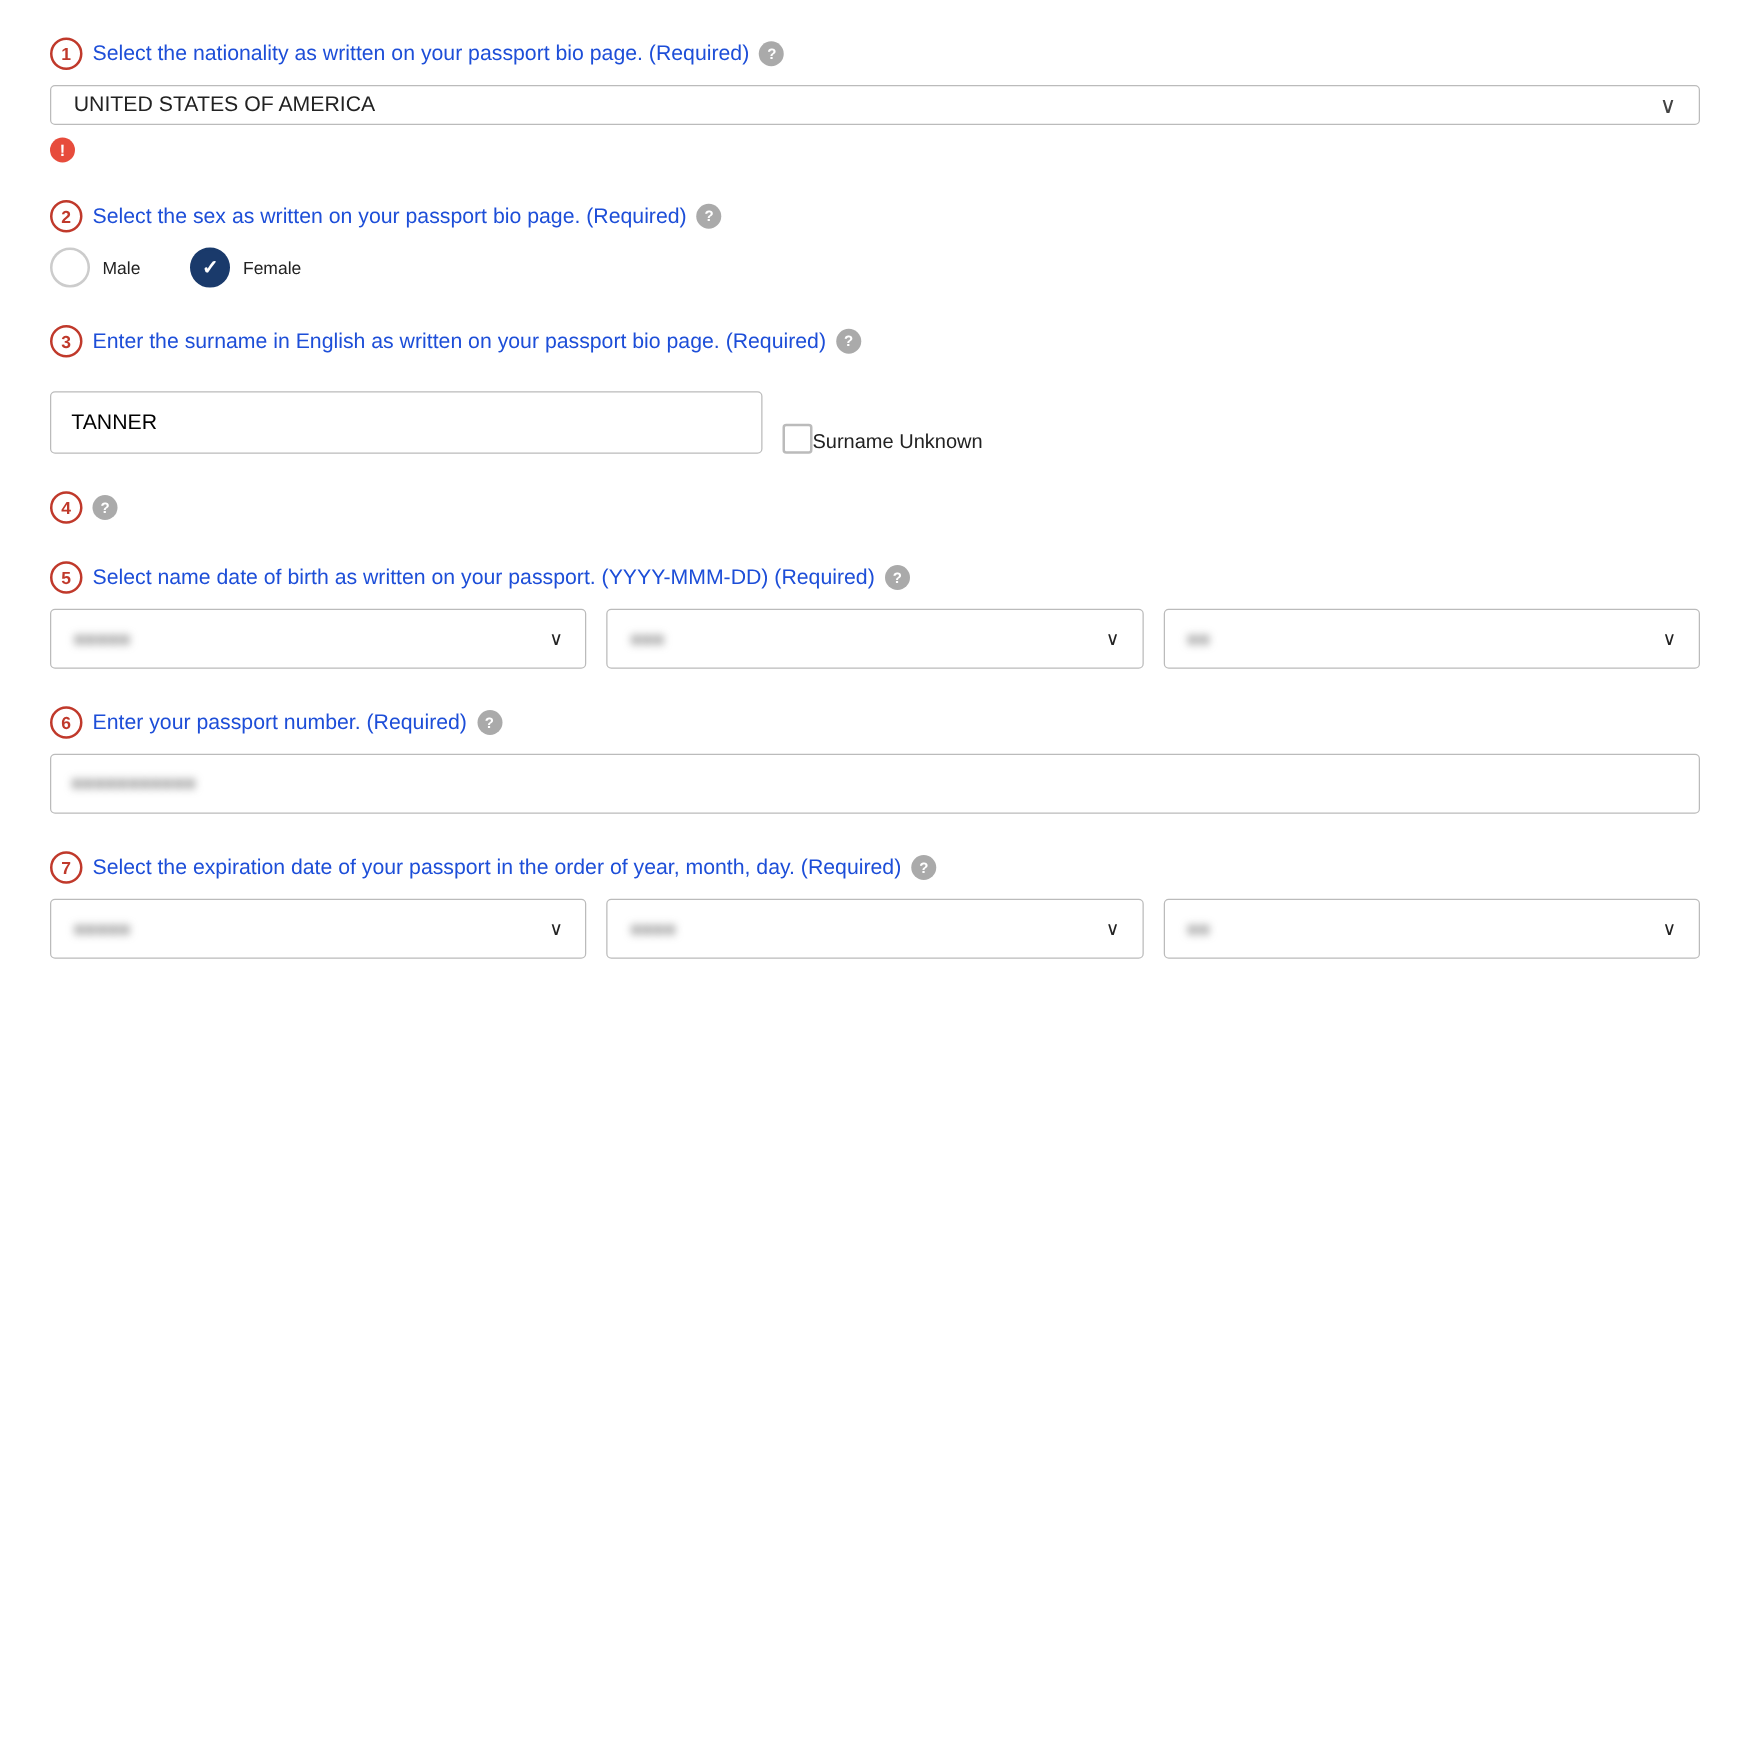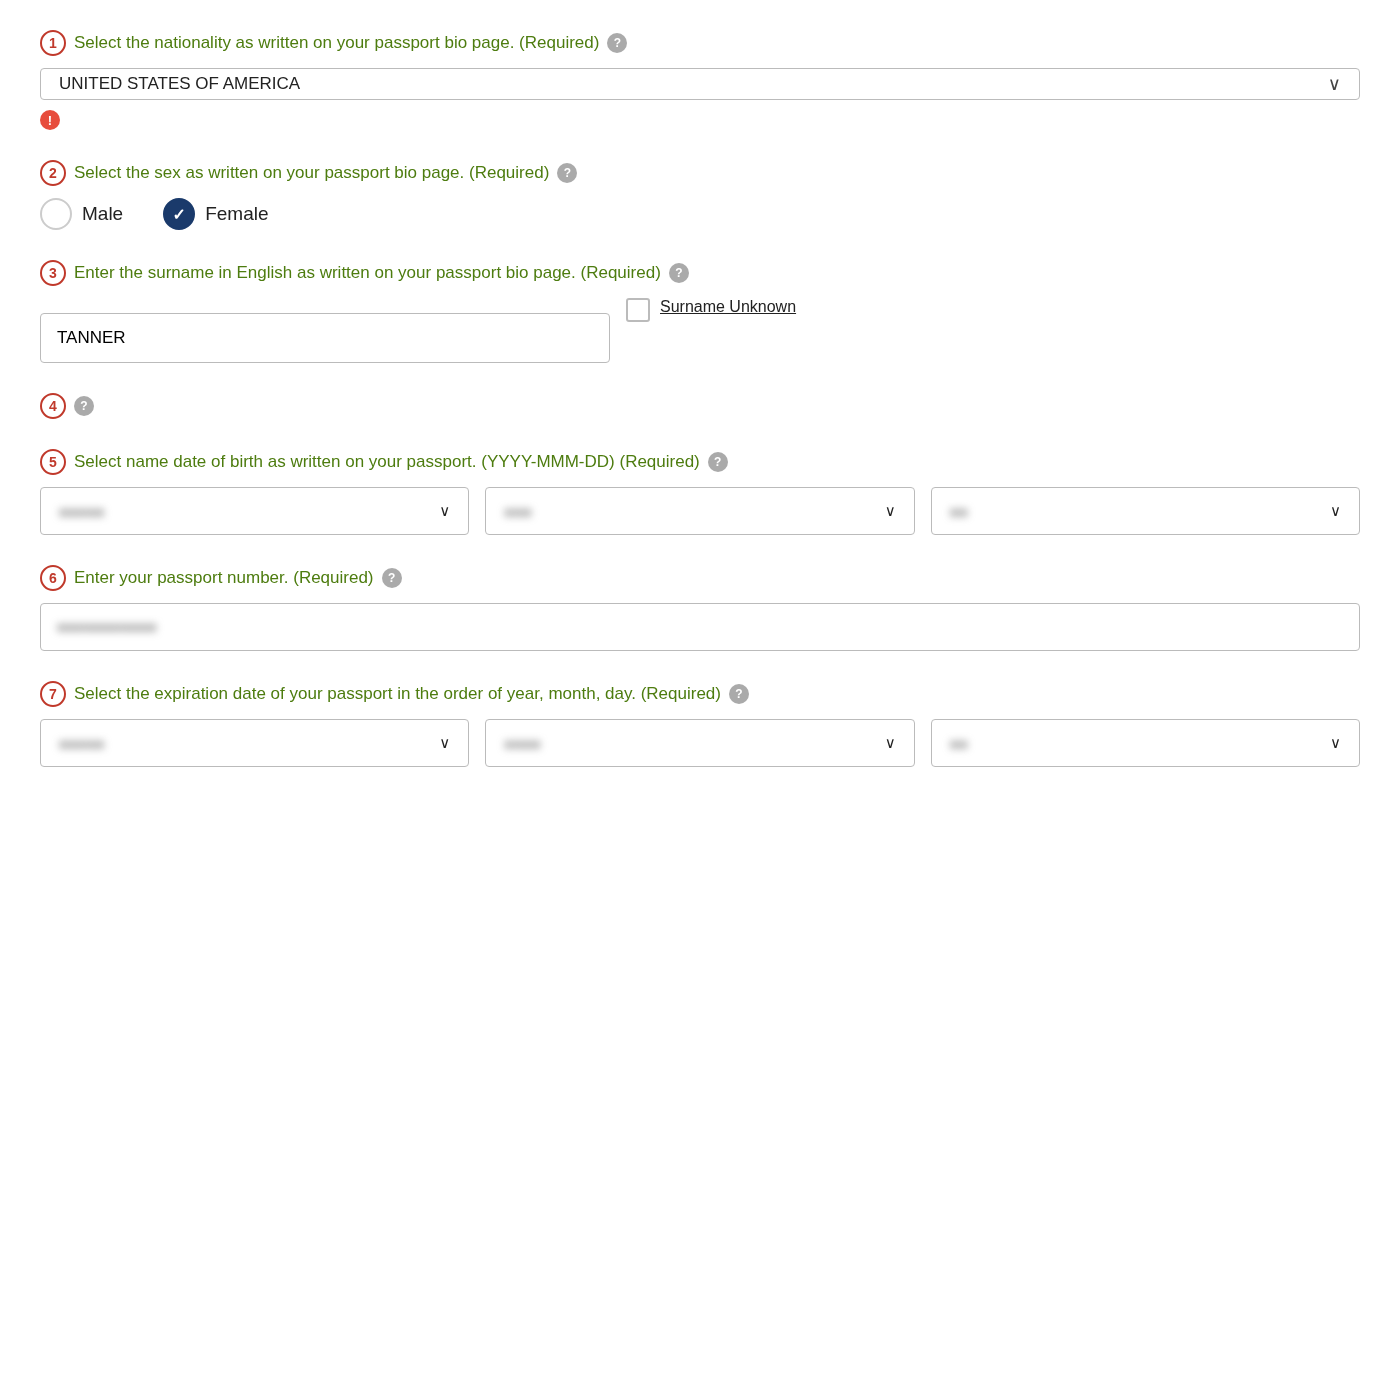--- a/index.html
+++ b/index.html
@@ -32,21 +32,21 @@
       height: 26px;
       border: 2px solid #c0392b;
       border-radius: 50%;
       font-size: 14px;
       font-weight: bold;
       color: #c0392b;
       flex-shrink: 0;
     }
 
     .question-text {
-      color: #4d7c0f;
+      color: #1d4ed8;
       font-size: 17px;
     }
 
     .help-icon {
       display: inline-flex;
       align-items: center;
       justify-content: center;
       width: 20px;
       height: 20px;
       border-radius: 50%;
@@ -103,21 +103,21 @@
       display: flex;
       align-items: center;
       gap: 40px;
       margin-top: 4px;
     }
 
     .radio-option {
       display: flex;
       align-items: center;
       gap: 10px;
-      font-size: 19px;
+      font-size: 14px;
       cursor: pointer;
     }
 
     .radio-circle {
       width: 32px;
       height: 32px;
       border-radius: 50%;
       border: 2px solid #ccc;
       display: flex;
       align-items: center;
@@ -149,25 +149,23 @@
       padding: 14px 16px;
       font-size: 17px;
       flex: 1;
       max-width: 570px;
       outline: none;
       margin-top: 15px;
     }
 
     .checkbox-option {
       display: flex;
-      align-items: flex-start;
-      gap: 10px;
+      align-items: flex-end;
       font-size: 16px;
       cursor: pointer;
-      text-decoration: underline;
     }
 
     .checkbox-box {
       width: 24px;
       height: 24px;
       border: 2px solid #bbb;
       border-radius: 3px;
       background: #fff;
       flex-shrink: 0;
     }

